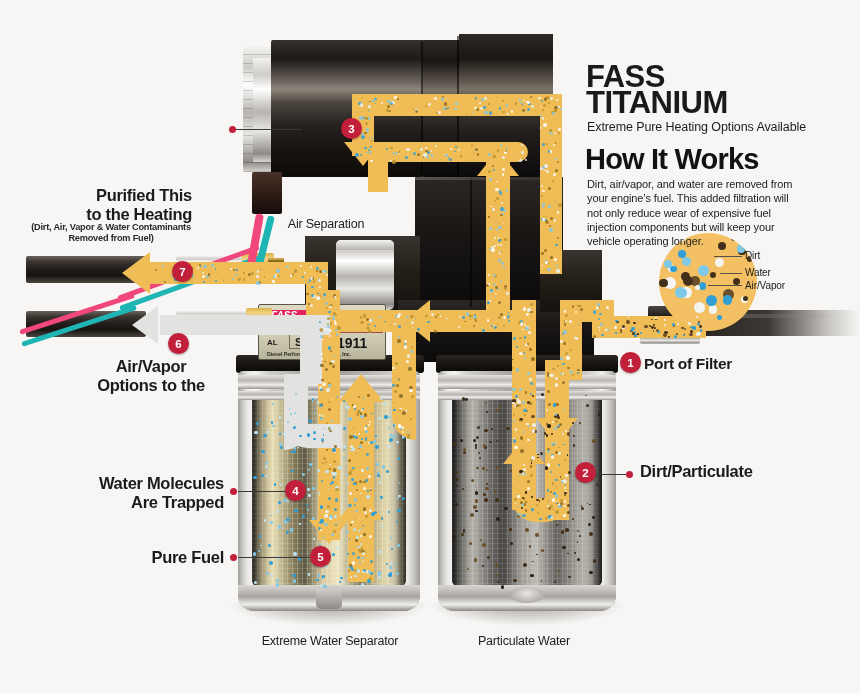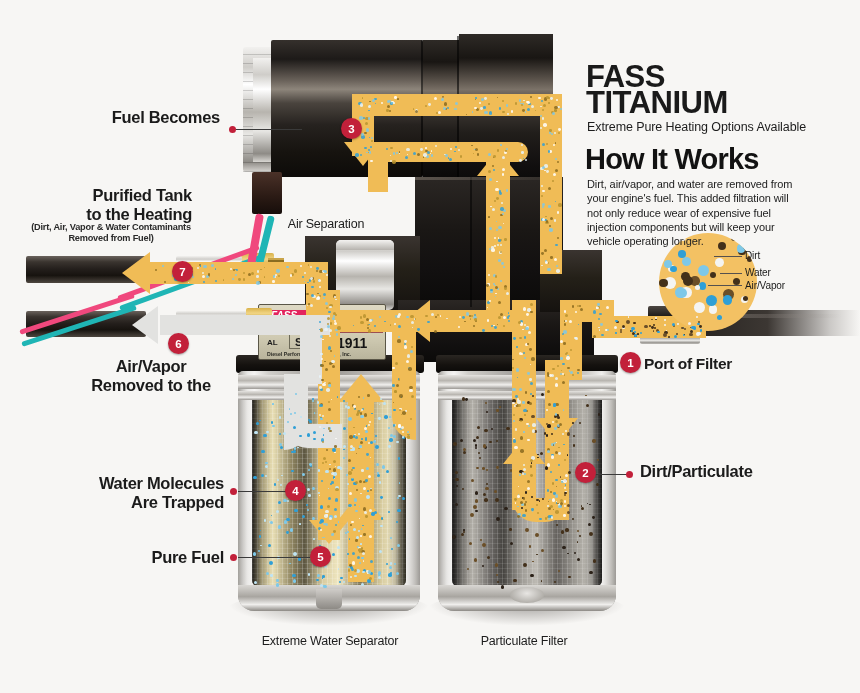--- a/index.html
+++ b/index.html
@@ -349,37 +349,36 @@
   <div class="flow-pale" style="left:160px; top:315px; width:170px; height:20px;"></div>
   <div class="abs" style="left:132px; top:306px; width:0; height:0;
               border-top:19px solid transparent; border-bottom:19px solid transparent;
               border-right:26px solid #e2e2e0;"></div>
   <div class="flow-pale" style="left:300px; top:332px; width:22px; height:52px;"></div>
   <div class="flow-pale" style="left:284px; top:376px; width:24px; height:74px; border-radius:0 0 24px 0;"></div>
   <div class="flow-pale" style="left:284px; top:374px; width:24px; height:70px;"></div>
   <div class="flow-pale" style="left:284px; top:424px; width:58px; height:24px; border-radius:0 0 0 24px;"></div>
 
   <div class="abs callout ta-r" style="left:60px; top:108px; width:160px;">
-    <div>Fuel Becomes</div>
   </div>
   <div class="leader abs" style="left:236px; top:129px; width:66px;"></div>
   <div class="leader-dot abs" style="left:229px; top:126px;"></div>
 
   <div class="abs callout ta-r" style="left:40px; top:186px; width:152px;">
-    <div>Purified Tank</div>
+    <div>Purified This</div>
     <div>to the Heating</div>
   </div>
   <div class="abs sub-note ta-c" style="left:26px; top:222px; width:170px;">
     <div>(Dirt, Air, Vapor &amp; Water Contaminants</div>
     <div>Removed from Fuel)</div>
   </div>
 
   <div class="abs callout ta-c" style="left:72px; top:357px; width:158px;">
     <div>Air/Vapor</div>
-    <div>Removed to the</div>
+    <div>Options to the</div>
   </div>
 
   <div class="abs callout ta-r" style="left:96px; top:474px; width:128px;">
     <div>Water Molecules</div>
     <div>Are Trapped</div>
   </div>
   <div class="leader abs" style="left:238px; top:491px; width:58px;"></div>
   <div class="leader-dot abs" style="left:230px; top:488px;"></div>
 
   <div class="abs callout ta-r" style="left:124px; top:548px; width:100px;">
@@ -393,21 +392,21 @@
   </div>
 
   <div class="abs callout ta-l" style="left:640px; top:462px; width:180px;">
     <div>Dirt/Particulate</div>
   </div>
   <div class="leader abs" style="left:596px; top:474px; width:34px;"></div>
   <div class="leader-dot abs" style="left:626px; top:471px;"></div>
 
   <div class="abs caption ta-c" style="left:248px; top:217px; width:156px;">Air Separation</div>
   <div class="abs caption ta-c" style="left:230px; top:634px; width:200px;">Extreme Water Separator</div>
-  <div class="abs caption ta-c" style="left:430px; top:634px; width:188px;">Particulate Filter</div>
+  <div class="abs caption ta-c" style="left:430px; top:634px; width:188px;">Particulate Water</div>
 
   <div class="badge abs" style="left:620px; top:352px;">1</div>
   <div class="badge abs" style="left:575px; top:462px;">2</div>
   <div class="badge abs" style="left:341px; top:118px;">3</div>
   <div class="badge abs" style="left:285px; top:480px;">4</div>
   <div class="badge abs" style="left:310px; top:546px;">5</div>
   <div class="badge abs" style="left:168px; top:333px;">6</div>
   <div class="badge abs" style="left:172px; top:261px;">7</div>
 
   <div class="abs" id="specks-legend" style="left:659px; top:233px; width:98px; height:98px; border-radius:50%; overflow:hidden;">

